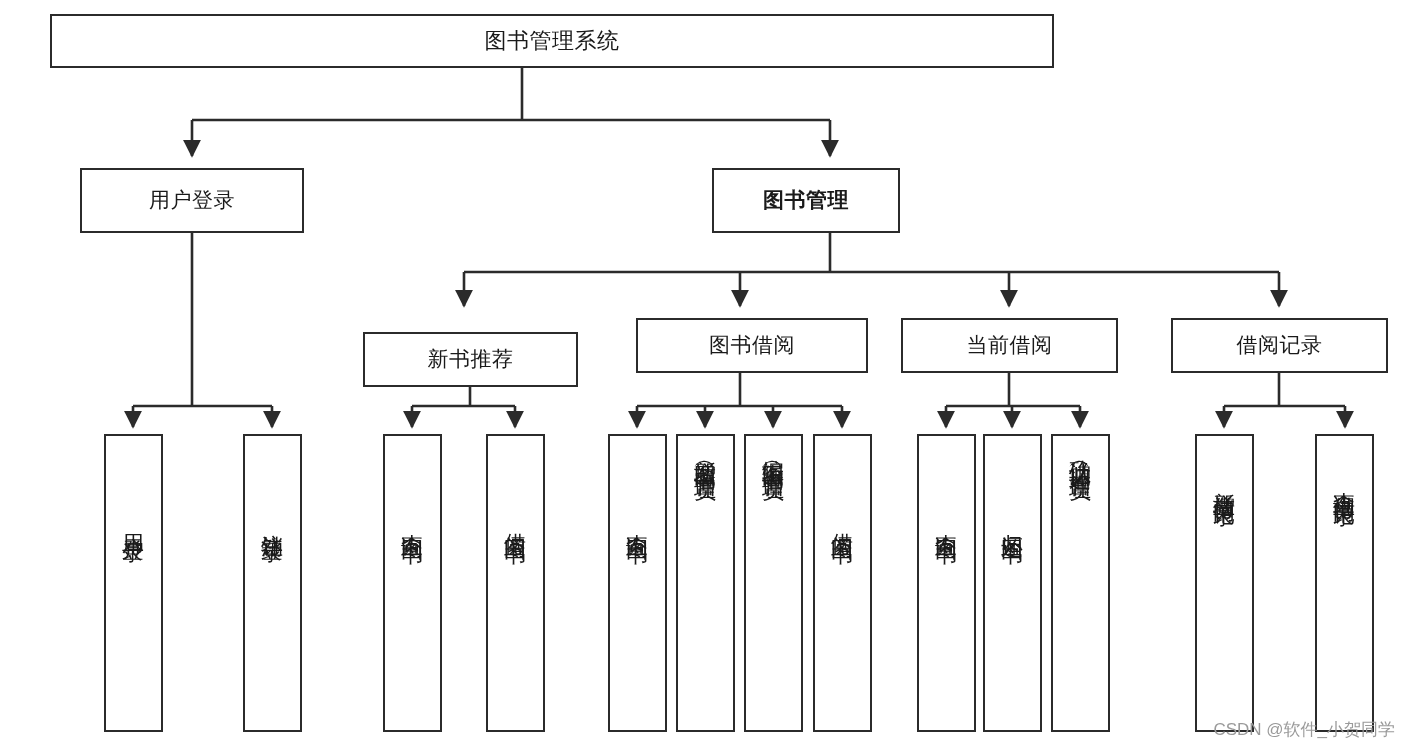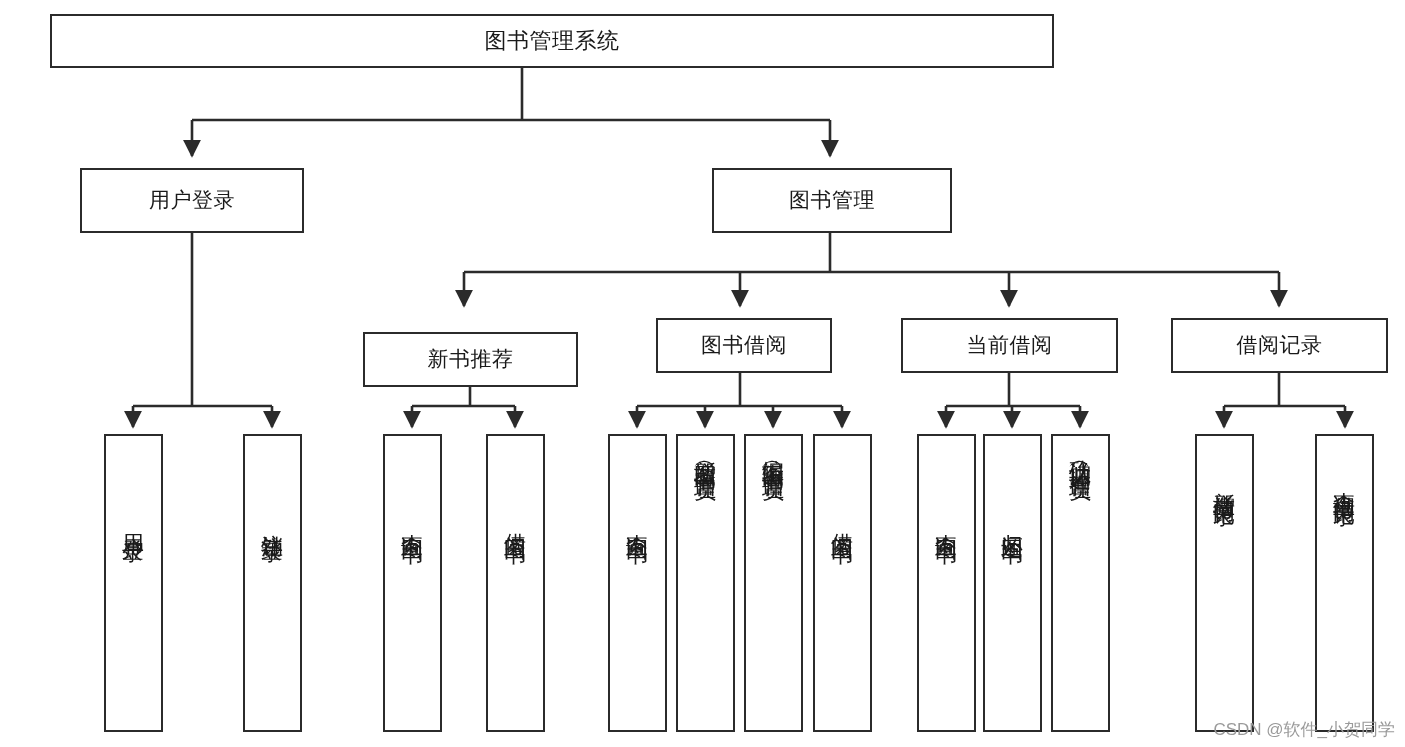--- a/index.html
+++ b/index.html
@@ -132,28 +132,28 @@
     </g>
   </svg>
 
   <div class="node h root" style="left:20px; top:14px; width:1004px; height:54px;margin-left:30px;">
     <span class="label">图书管理系统</span>
   </div>
 
   <div class="node h" style="left:80px; top:168px; width:224px; height:65px;">
     <span class="label">用户登录</span>
   </div>
-  <div class="node h" style="left:712px; top:168px; width:240px; height:65px;">
+  <div class="node h" style="left:712px; top:168px; width:188px; height:65px;font-weight:bold;">
     <span class="label">图书管理</span>
   </div>
 
   <div class="node h" style="left:363px; top:332px; width:215px; height:55px;">
     <span class="label">新书推荐</span>
   </div>
-  <div class="node h" style="left:656px; top:318px; width:176px; height:55px;">
+  <div class="node h" style="left:636px; top:318px; width:232px; height:55px;">
     <span class="label">图书借阅</span>
   </div>
   <div class="node h" style="left:901px; top:318px; width:217px; height:55px;">
     <span class="label">当前借阅</span>
   </div>
   <div class="node h" style="left:1171px; top:318px; width:217px; height:55px;">
     <span class="label">借阅记录</span>
   </div>
 
   <div class="node v" style="left:104px; top:434px; width:59px; height:298px; padding-top:80px;">

